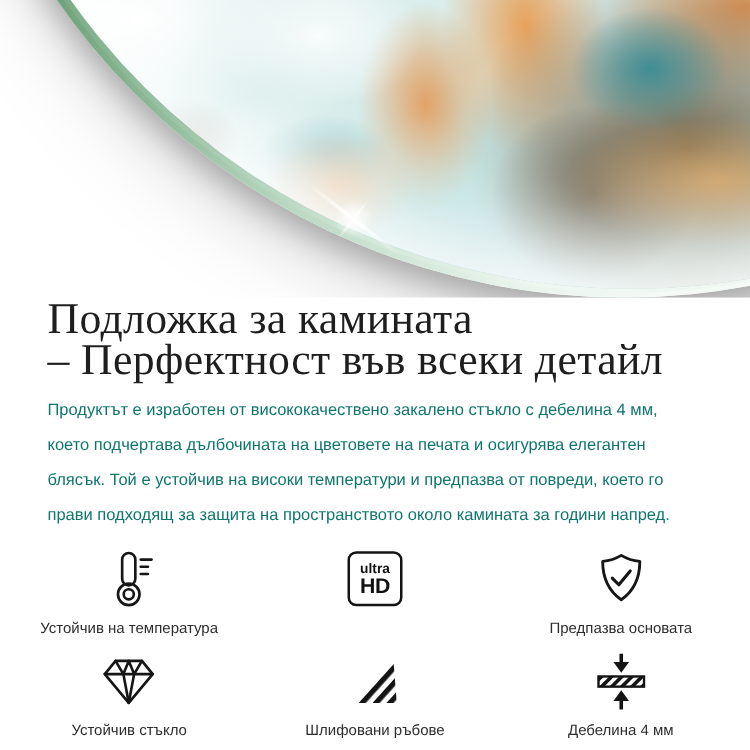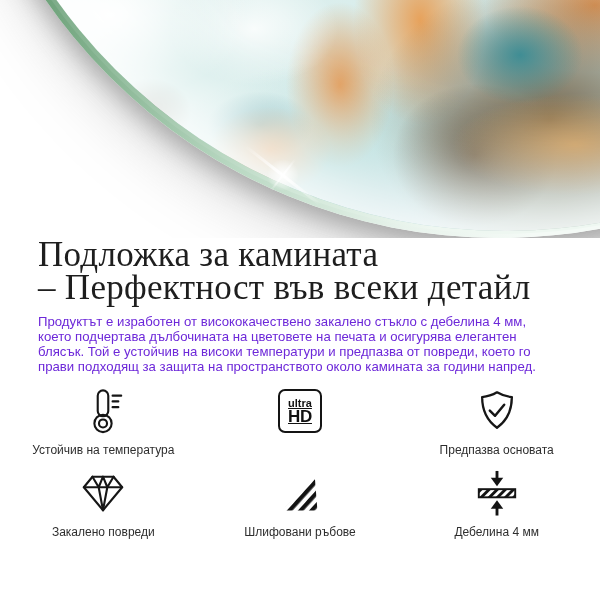--- a/index.html
+++ b/index.html
@@ -49,33 +49,33 @@
   .sparkle .beam{position:absolute;background:linear-gradient(to right, rgba(255,255,255,0), rgba(255,255,255,.95) 50%, rgba(255,255,255,0));}
   .sparkle .beam.b1{width:96px;height:2.5px;left:-48px;top:-1px;transform:rotate(38deg);}
   .sparkle .beam.b2{width:40px;height:2px;left:-20px;top:-1px;transform:rotate(-52deg);}
   
   .title{
     margin:0 30px 0 38px;font-family:"Liberation Serif", serif;font-weight:400;
     font-size:35px;line-height:33px;color:#1e1e1e;letter-spacing:.3px;
   }
   .desc{
     margin:10px 42px 0 38px;max-width:540px;
-    font-size:13.2px;line-height:15px;color:#6d28d9;
+    font-size:13.2px;line-height:28px;color:#0f766e;
   }
   
   .features{
     margin:14px 5px 0 5px;display:grid;grid-template-columns:1fr 1fr 1fr;
     row-gap:12px;
   }
   .feature{display:flex;flex-direction:column;align-items:center;}
   .icon-wrap{height:46px;display:flex;align-items:center;justify-content:center;}
   .feature-label{margin-top:9px;font-size:12px;line-height:15px;color:#2e2e2e;text-align:center;}
   .uhd-box{
     width:40px;height:40px;border:2.5px solid #141414;border-radius:7px;
-    display:flex;flex-direction:column;align-items:center;justify-content:center;color:#111;text-decoration:underline;
+    display:flex;flex-direction:column;align-items:center;justify-content:center;color:#111;
   }
   .uhd-top{font-size:11px;font-weight:700;line-height:12px;}
   .uhd-bottom{font-size:17px;font-weight:800;line-height:16px;letter-spacing:-.3px;}
   svg .stroked{fill:none;stroke:#161616;stroke-width:2.2;stroke-linecap:round;stroke-linejoin:round;}
 </style>
 </head>
 <body>
 
 <div class="page">
 
@@ -135,21 +135,21 @@
     <div class="feature">
       <div class="icon-wrap">
         <svg width="46" height="46" viewBox="0 0 48 48">
           <polygon class="stroked" points="13,7 35,7 44,18 24,42 4,18"></polygon>
           <line class="stroked" x1="4" y1="18" x2="44" y2="18"></line>
           <polyline class="stroked" points="13,7 19.5,18 24,7 28.5,18 35,7"></polyline>
           <line class="stroked" x1="19.5" y1="18" x2="24" y2="42"></line>
           <line class="stroked" x1="28.5" y1="18" x2="24" y2="42"></line>
         </svg>
       </div>
-      <div class="feature-label">Закалено повреди</div>
+      <div class="feature-label">Устойчив стъкло</div>
     </div>
 
     <div class="feature">
       <div class="icon-wrap">
         <svg width="44" height="44" viewBox="0 0 48 48">
           <defs>
             <pattern id="hatch-a" width="9" height="9" patternUnits="userSpaceOnUse" patternTransform="rotate(-48)">
               <rect width="9" height="9" fill="#ffffff"></rect>
               <rect width="9" height="4.6" fill="#141414"></rect>
             </pattern>

